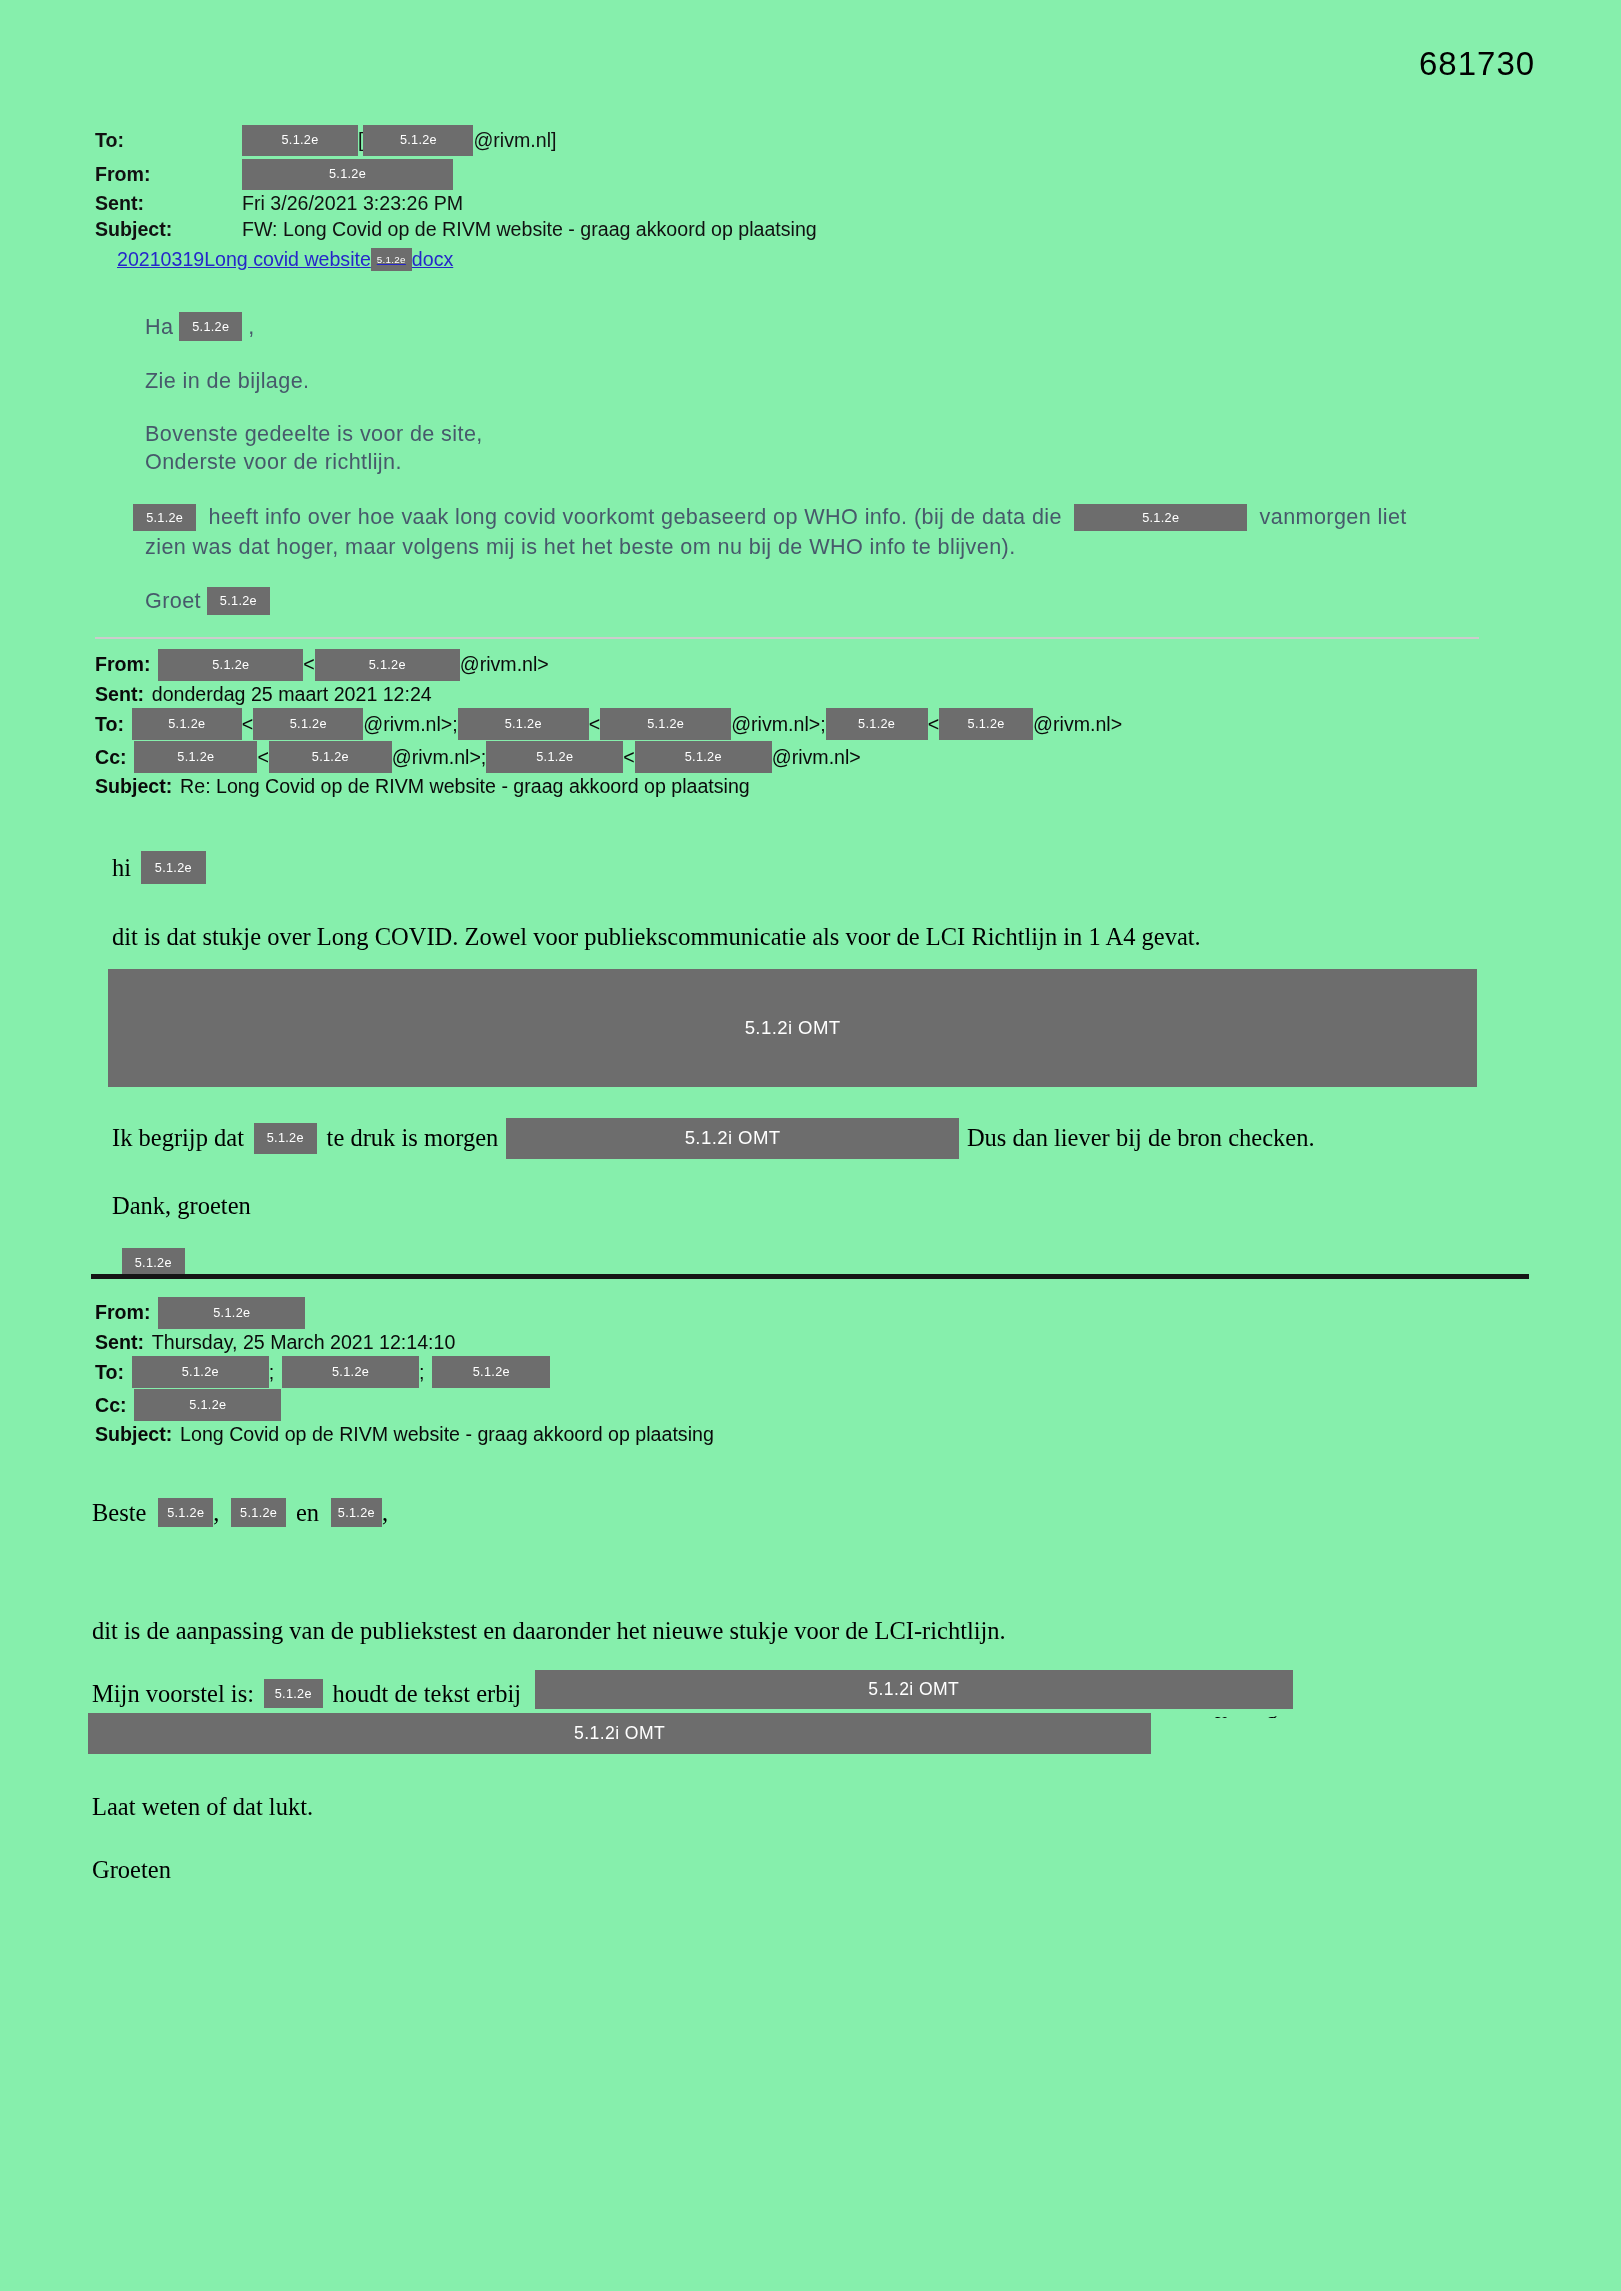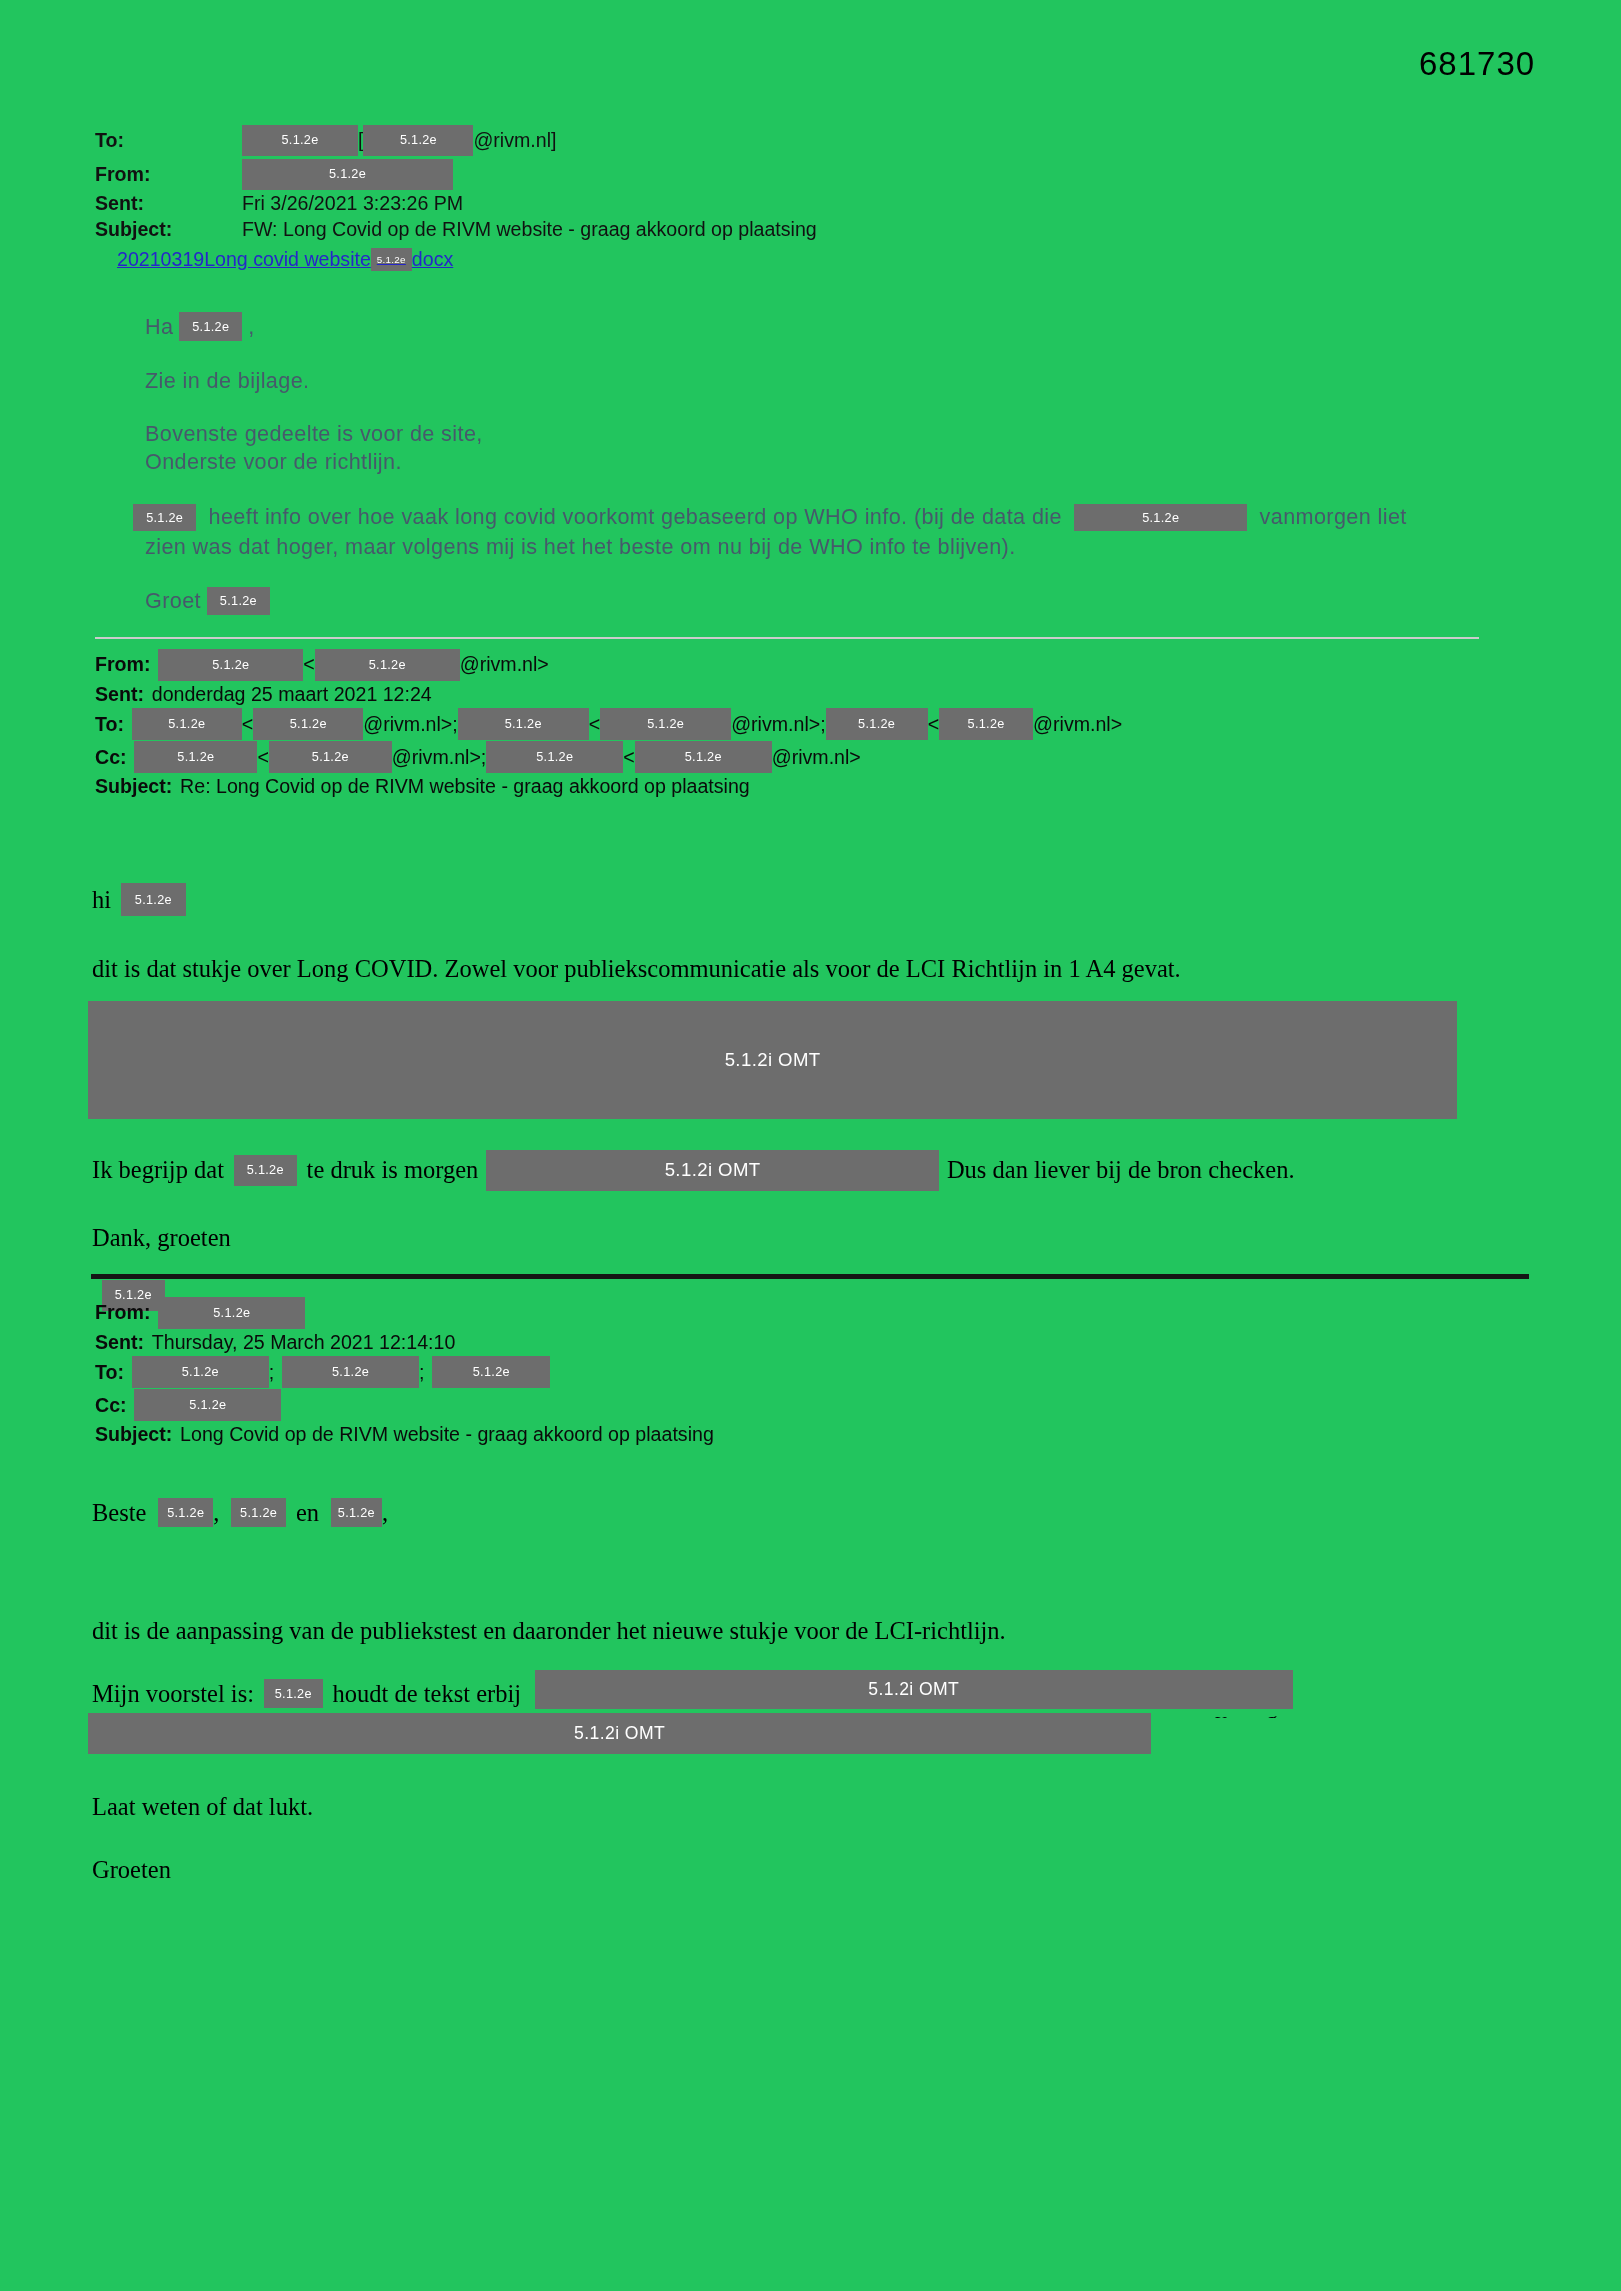--- a/index.html
+++ b/index.html
@@ -7,21 +7,21 @@
     --link-blue:#2626c9;
     --body1-slate:#47596b;
     --rule-light:#cccccc;
     --rule-dark:#151515;
   }
   *{margin:0;padding:0;box-sizing:border-box;}
   html,body{background:#ffffff;}
   .page{
     position:relative;
     width:1621px;height:2292px;
-    background:#22c55e;
+    background:#86efac;
     font-family:"Liberation Sans",sans-serif;
     color:#111;
     overflow:hidden;
   }
   .doc-number{
     position:absolute;left:1419px;top:45px;
     font-size:33px;color:#000;letter-spacing:1px;
   }
   
   .chip{
@@ -65,21 +65,21 @@
   .e-header{position:absolute;font-size:19.6px;color:#0a0a0a;}
   .e2-header{left:95px;top:648px;width:1451px;}
   .e3-header{left:95px;top:1296px;width:1451px;}
   .e-header .hrow2{display:flex;align-items:center;min-height:26.5px;flex-wrap:nowrap;}
   .e-header .hrow2.chips{min-height:33px;}
   .e-header b{margin-right:7.8px;white-space:pre;}
   .e-header .tok{white-space:pre;}
   .e-header .chip{height:32px;}
   
   .serif-body{font-family:"Liberation Serif",serif;font-size:24.5px;color:#000;}
-  .e2-body{position:absolute;left:92px;top:851px;width:1372px;margin-top:32px;}
+  .e2-body{position:absolute;left:112px;top:851px;width:1372px;}
   .e2-body .line{display:flex;align-items:center;}
   .e2-body .chip{margin-left:9.8px;}
   .bigbox{margin-top:17.6px;margin-left:-3.9px;width:1369px;height:118px;}
   .ikline{margin-top:31px;display:flex;align-items:center;}
   .ikline .chip{margin:0 9.8px;}
   .ikline .omt-inline{width:453px;height:41px;margin:0 7.8px;flex:0 0 453px;}
   .dank{margin-top:33px;}
   .sig-chip{margin-top:27.4px;}
   .e3-body{position:absolute;left:92px;top:1498px;width:1421px;}
   .beste-line{display:flex;align-items:center;}

